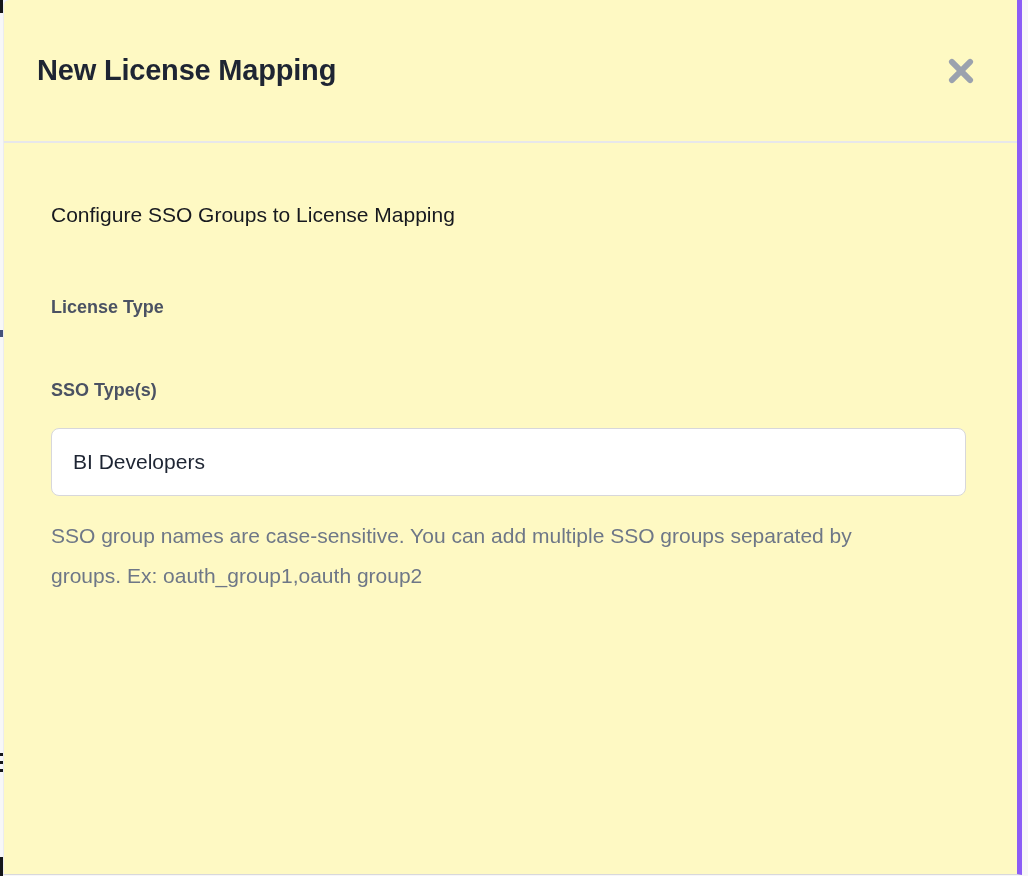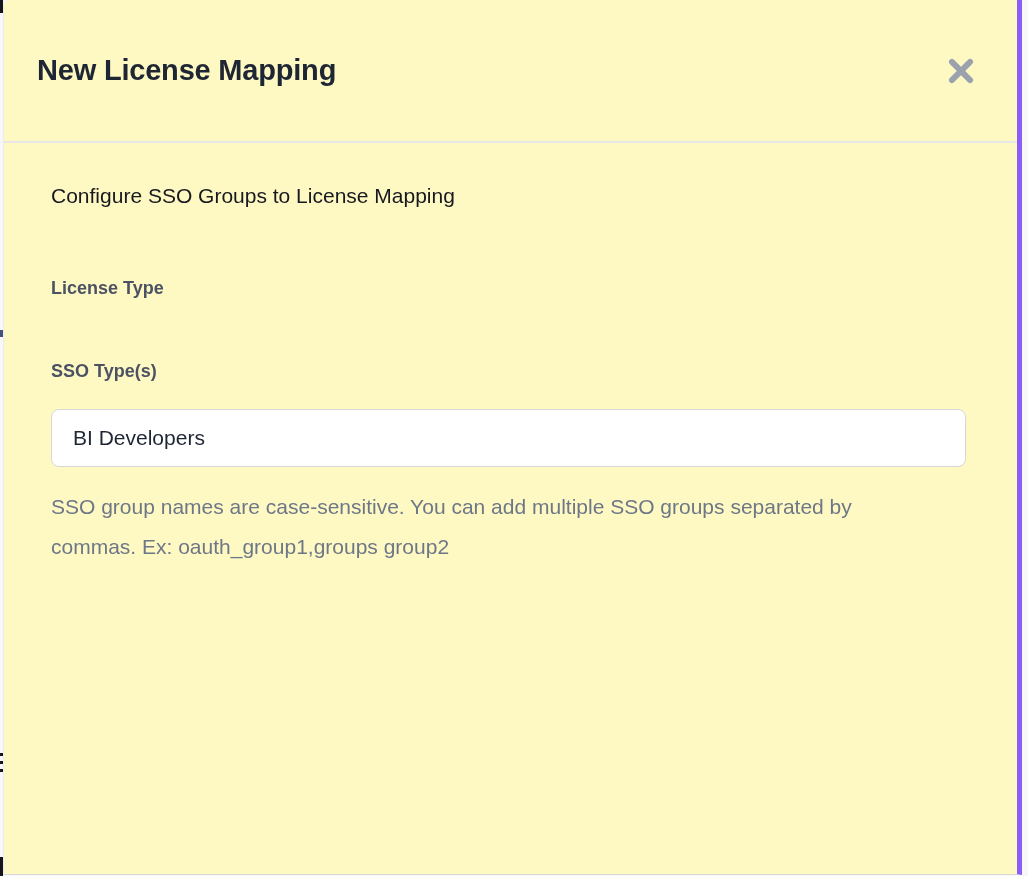--- a/index.html
+++ b/index.html
@@ -37,21 +37,21 @@
   .modal-title {
     font-size: 29px; font-weight: 700; color: #1e2533; letter-spacing: -0.2px;
   }
   .close-btn {
     background: none; border: none; cursor: pointer;
     width: 40px; height: 40px;
     display: flex; align-items: center; justify-content: center;
   }
   .close-btn svg { stroke: #9ba2ae; }
 
-  .modal-body { padding: 39px 51px 0 47px; }
+  .modal-body { padding: 58px 51px 0 47px; }
   .description { font-size: 21px; color: #17191f; line-height: 27px; }
 
   .field-label {
     display: block;
     font-size: 18px; font-weight: 700; color: #4b5263; line-height: 23px;
   }
   .group-license .field-label { margin-top: 68px; }
   .group-sso .field-label { margin-top: 60px; margin-bottom: 26px; }
 
   .select-control {
@@ -64,21 +64,21 @@
     cursor: pointer;
   }
   .select-value { font-size: 21px; color: #17191f; }
   .chevron {
     position: absolute; right: 33px; top: 50%;
     transform: translateY(-50%);
     stroke: #9aa1ad;
   }
 
   .text-control {
-    width: 100%; height: 58px;
+    width: 100%; height: 68px;
     border: 1px solid #d7d7db; border-radius: 8px;
     background: #ffffff;
     padding: 0 21px;
     font-family: "Liberation Sans", "DejaVu Sans", sans-serif;
     font-size: 21px; color: #1e2533;
     outline: none;
   }
 
   .help-text {
     margin-top: 20px;
@@ -117,18 +117,18 @@
 
       <p class="description">Configure SSO Groups to License Mapping</p>
 
       <div class="field-group group-license">
         <label class="field-label">License Type</label>
       </div>
 
       <div class="field-group group-sso">
         <label class="field-label">SSO Type(s)</label>
         <input class="text-control" type="text" value="BI Developers" style="">
-        <p class="help-text">SSO group names are case-sensitive. You can add multiple SSO groups separated by commas. Ex: oauth_group1,groups group2</p>
+        <p class="help-text">SSO group names are case-sensitive. You can add multiple SSO groups separated by groups. Ex: oauth_group1,oauth group2</p>
       </div>
 
     </div>
   </div>
 </div>
 
 </body></html>

